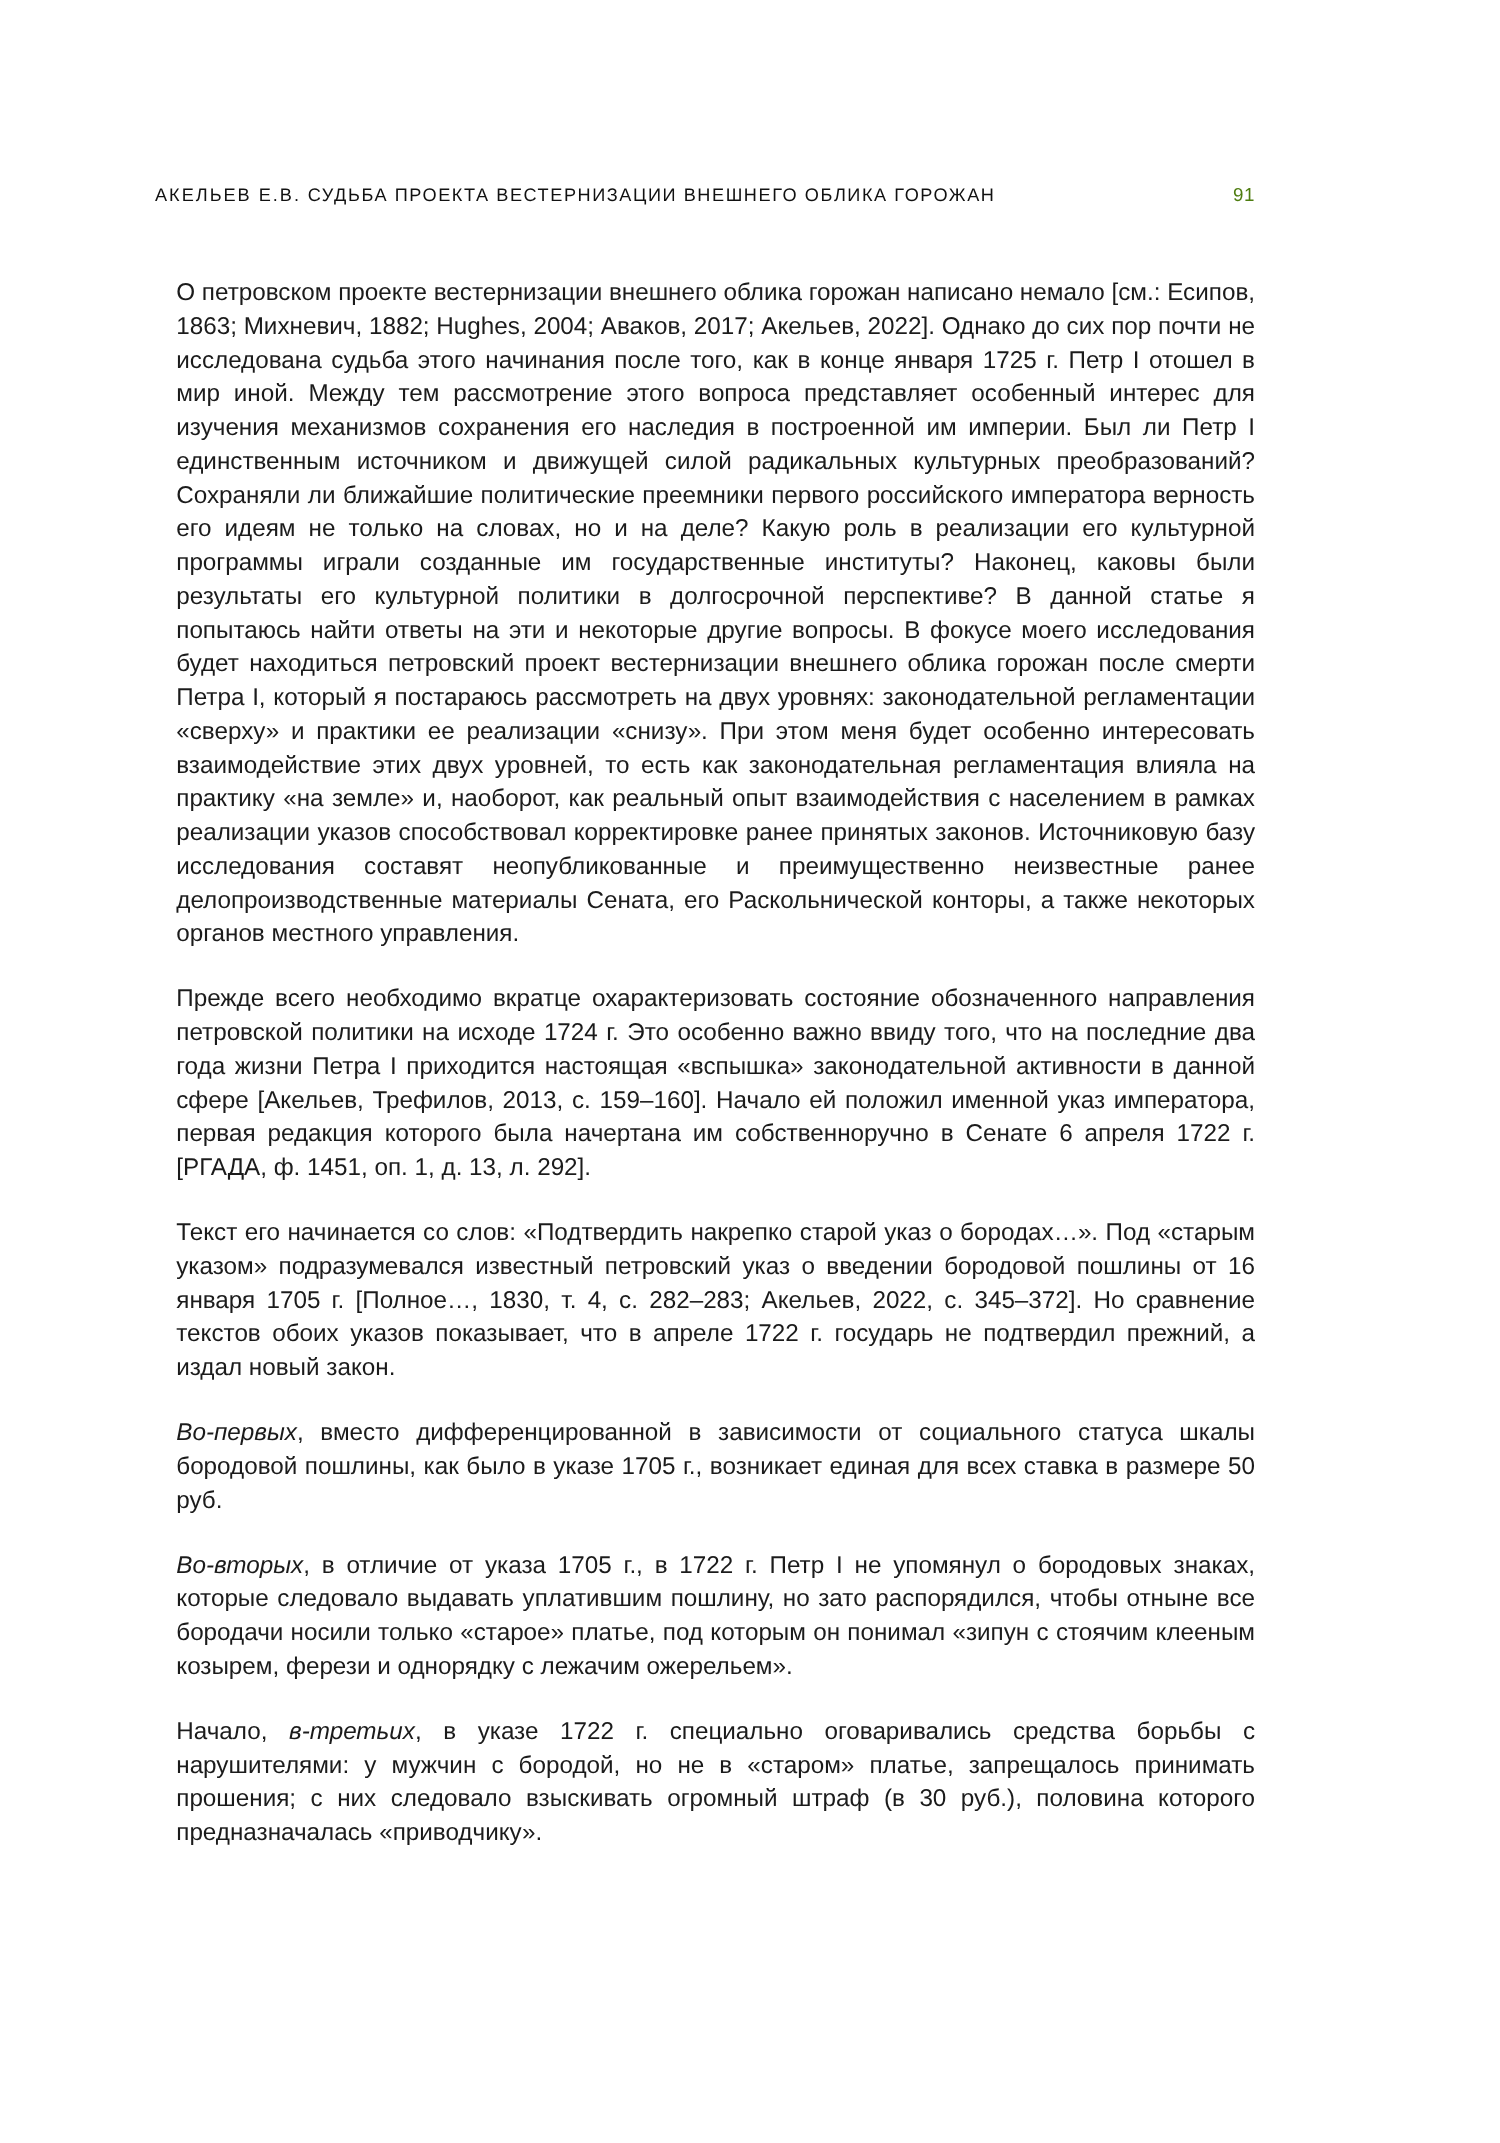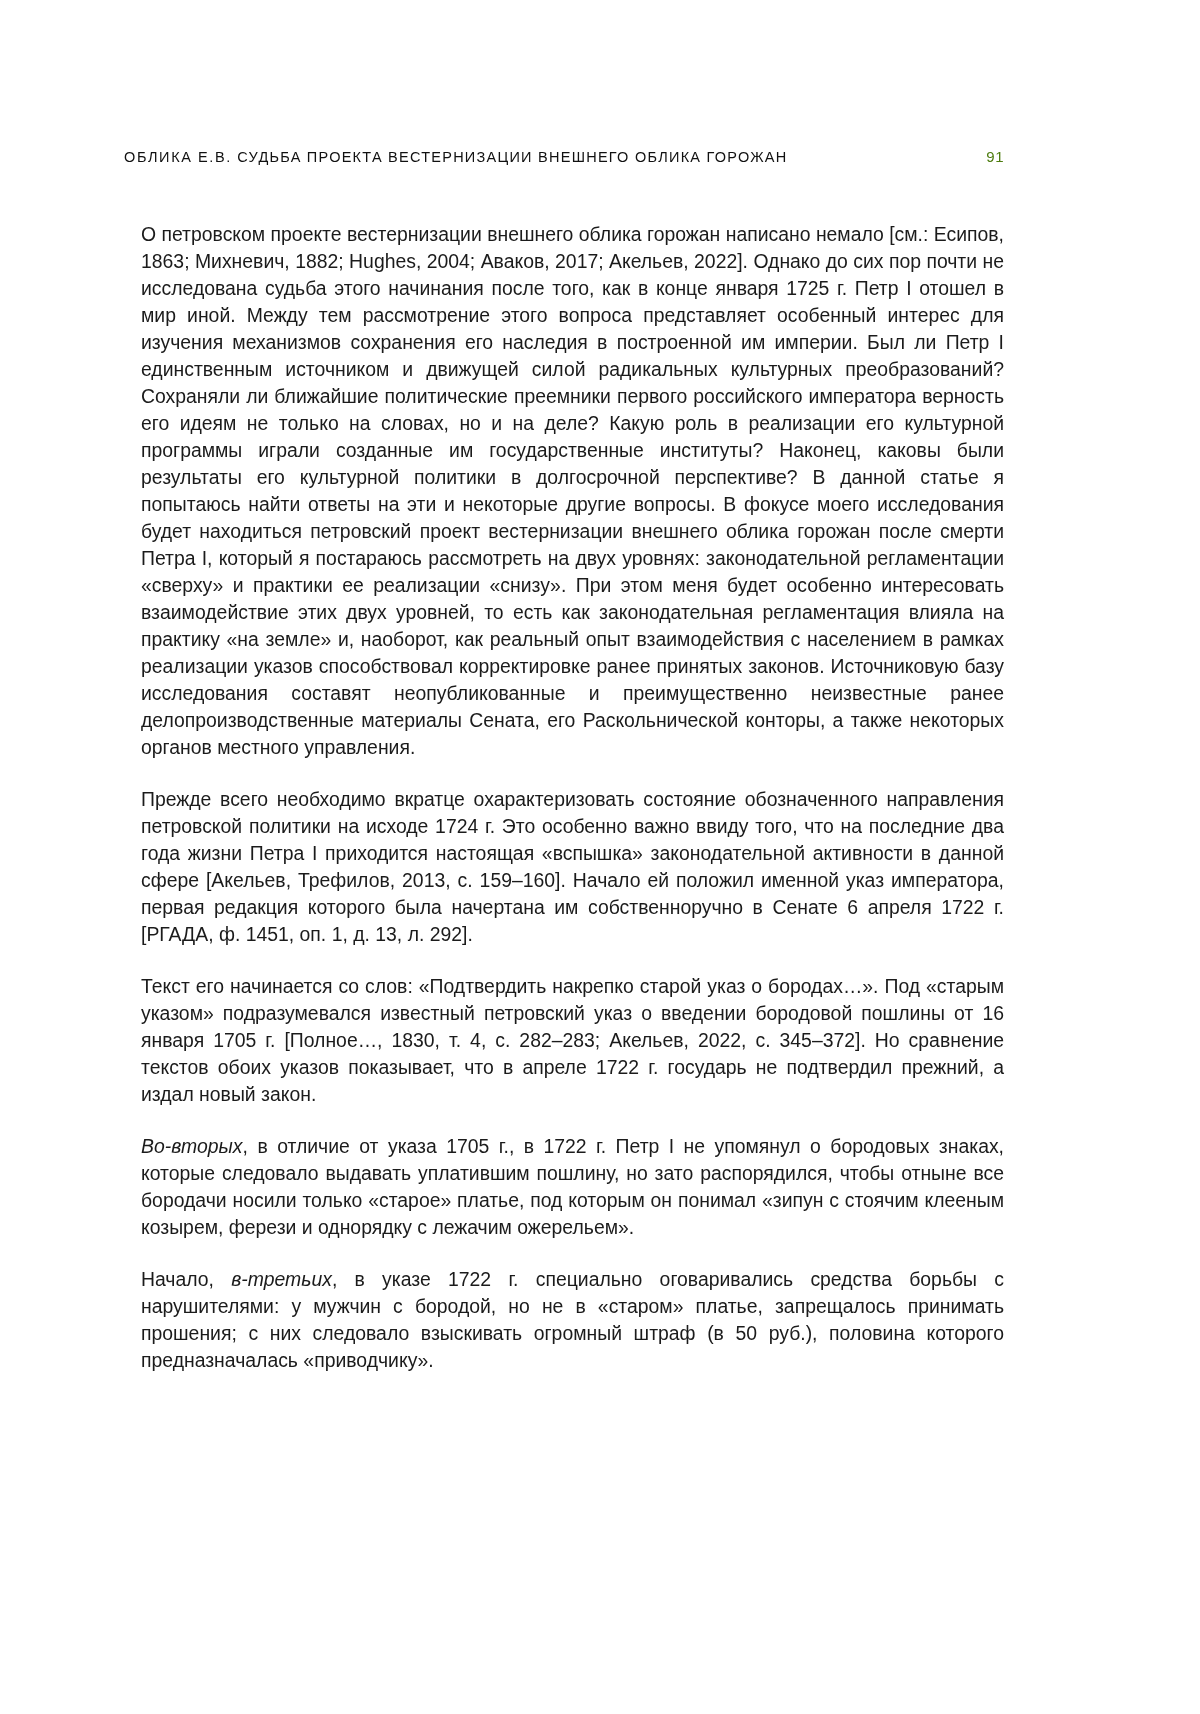--- a/index.html
+++ b/index.html
@@ -73,31 +73,32 @@
   }
 </style>
 </head>
 <body>
 
 <div class="page">
   <div class="content">
 
     <div class="runhead">
       <div class="runhead-left">
-        <span class="author">ОБЛИКА Е.В.</span>
+        <span class="author">АКЕЛЬЕВ Е.В.</span>
         <span class="title">СУДЬБА ПРОЕКТА ВЕСТЕРНИЗАЦИИ ВНЕШНЕГО ОБЛИКА ГОРОЖАН</span>
       </div>
       <div class="runhead-page">91</div>
     </div>
 
     <p class="para">О петровском проекте вестернизации внешнего облика горожан написано немало [см.: Есипов, 1863; Михневич, 1882; Hughes, 2004; Аваков, 2017; Акельев, 2022]. Однако до сих пор почти не исследована судьба этого начинания после того, как в конце января 1725 г. Петр I отошел в мир иной. Между тем рассмотрение этого вопроса представляет особенный интерес для изучения механизмов сохранения его наследия в построенной им империи. Был ли Петр I единственным источником и движущей силой радикальных культурных преобразований? Сохраняли ли ближайшие политические преемники первого российского императора верность его идеям не только на словах, но и на деле? Какую роль в реализации его культурной программы играли созданные им государственные институты? Наконец, каковы были результаты его культурной политики в долгосрочной перспективе? В данной статье я попытаюсь найти ответы на эти и некоторые другие вопросы. В фокусе моего исследования будет находиться петровский проект вестернизации внешнего облика горожан после смерти Петра I, который я постараюсь рассмотреть на двух уровнях: законодательной регламентации «сверху» и практики ее реализации «снизу». При этом меня будет особенно интересовать взаимодействие этих двух уровней, то есть как законодательная регламентация влияла на практику «на земле» и, наоборот, как реальный опыт взаимодействия с населением в рамках реализации указов способствовал корректировке ранее принятых законов. Источниковую базу исследования составят неопубликованные и преимущественно неизвестные ранее делопроизводственные материалы Сената, его Раскольнической конторы, а также некоторых органов местного управления.</p>
 
     <p class="para">Прежде всего необходимо вкратце охарактеризовать состояние обозначенного направления петровской политики на исходе 1724 г. Это особенно важно ввиду того, что на последние два года жизни Петра I приходится настоящая «вспышка» законодательной активности в данной сфере [Акельев, Трефилов, 2013, с. 159–160]. Начало ей положил именной указ императора, первая редакция которого была начертана им собственноручно в Сенате 6 апреля 1722 г. [РГАДА, ф. 1451, оп. 1, д. 13, л. 292].</p>
 
     <p class="para">Текст его начинается со слов: «Подтвердить накрепко старой указ о бородах…». Под «старым указом» подразумевался известный петровский указ о введении бородовой пошлины от 16 января 1705 г. [Полное…, 1830, т. 4, с. 282–283; Акельев, 2022, с. 345–372]. Но сравнение текстов обоих указов показывает, что в апреле 1722 г. государь не подтвердил прежний, а издал новый закон.</p>
 
+    <p class="para"><span class="it">Во-первых</span><span>, вместо дифференцированной в зависимости от социального статуса шкалы бородовой пошлины, как было в указе 1705 г., возникает единая для всех ставка в размере 50 руб.</span></p>
 
     <p class="para"><span class="it">Во-вторых</span><span>, в отличие от указа 1705 г., в 1722 г. Петр I не упомянул о бородовых знаках, которые следовало выдавать уплатившим пошлину, но зато распорядился, чтобы отныне все бородачи носили только «старое» платье, под которым он понимал «зипун с стоячим клееным козырем, ферези и однорядку с лежачим ожерельем».</span></p>
 
-    <p class="para"><span>Начало, </span><span class="it">в-третьих</span><span>, в указе 1722 г. специально оговаривались средства борьбы с нарушителями: у мужчин с бородой, но не в «старом» платье, запрещалось принимать прошения; с них следовало взыскивать огромный штраф (в 50 руб.), половина которого предназначалась «приводчику».</span></p>
+    <p class="para"><span>Начало, </span><span class="it">в-третьих</span><span>, в указе 1722 г. специально оговаривались средства борьбы с нарушителями: у мужчин с бородой, но не в «старом» платье, запрещалось принимать прошения; с них следовало взыскивать огромный штраф (в 30 руб.), половина которого предназначалась «приводчику».</span></p>
 
   </div>
 </div>
 
 </body></html>

